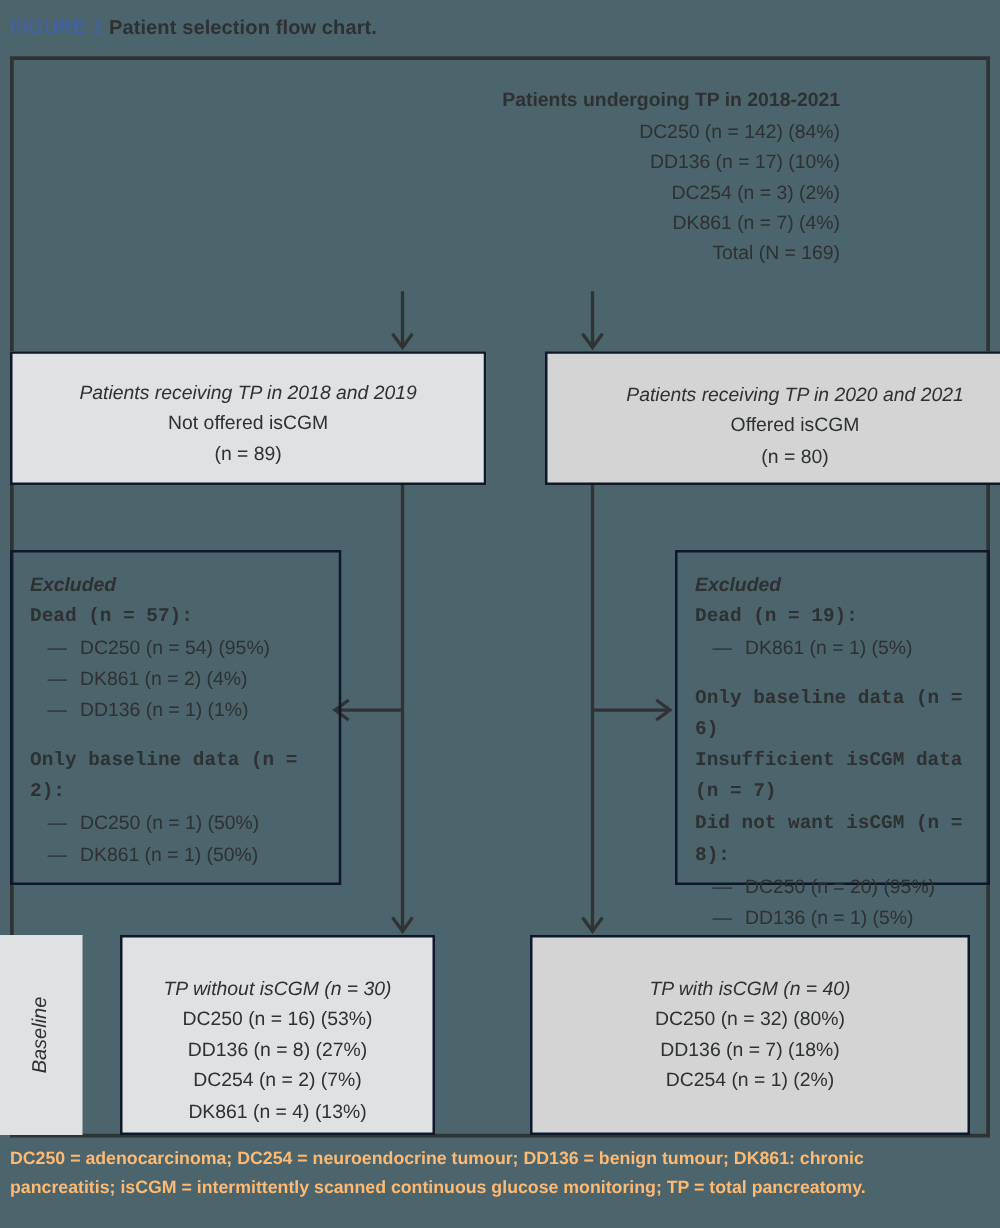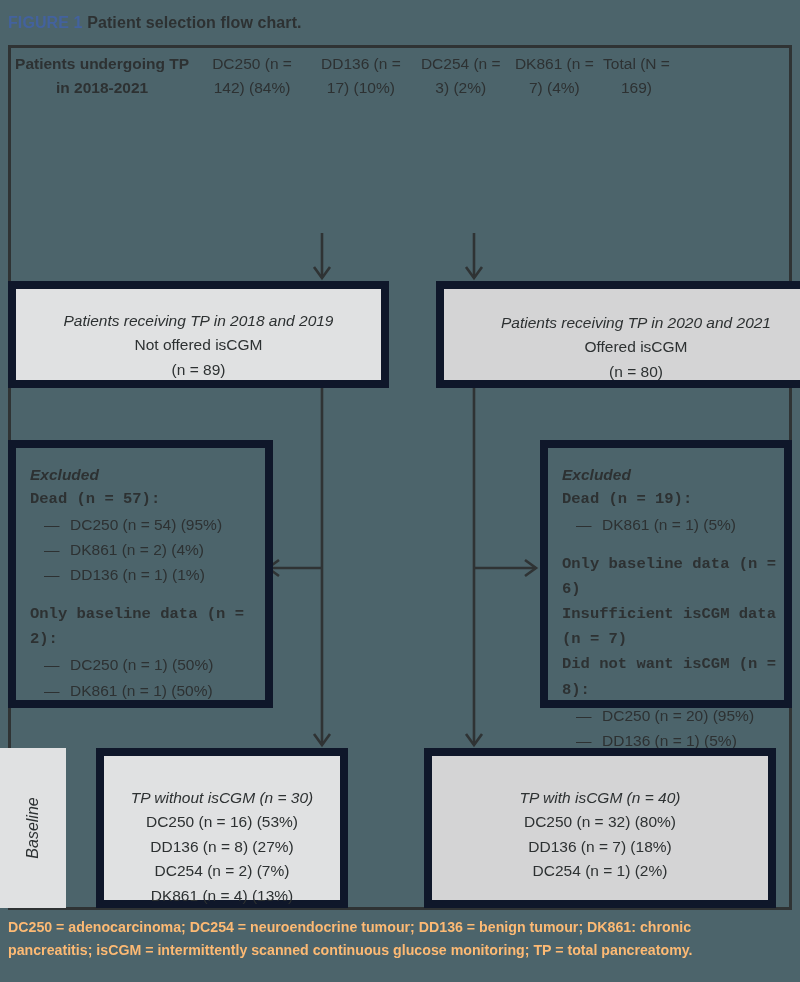--- a/index.html
+++ b/index.html
@@ -46,21 +46,21 @@
     width: 784px;
     height: 865px;
     border: 3px solid #2f3334;
     box-sizing: border-box;
   }
 
   
   .box {
     position: absolute;
     box-sizing: border-box;
-    border: 8px solid #0f172a;
+    border: 2px solid #0f172a;
     text-align: center;
     color: #2d3132;
     font-size: 15.5px;
     line-height: 1.58;
   }
   .box-transparent {
     background: transparent;
   }
   .box-light {
     background: #e0e1e2;
@@ -73,23 +73,23 @@
   }
 
   
   #top-box {
     left: 8px;
     top: 48px;
     width: 664px;
     height: 185px;
     border: none;
     display: flex;
-    flex-direction: row;
+    flex-direction: column;
     justify-content: center;
-    align-items: flex-start;
+    align-items: flex-end;
     padding-top: 4px;
   }
   #top-box .line { display: block; }
 
   
   #cohort-left {
     left: 8px;
     top: 281px;
     width: 381px;
     height: 107px;

